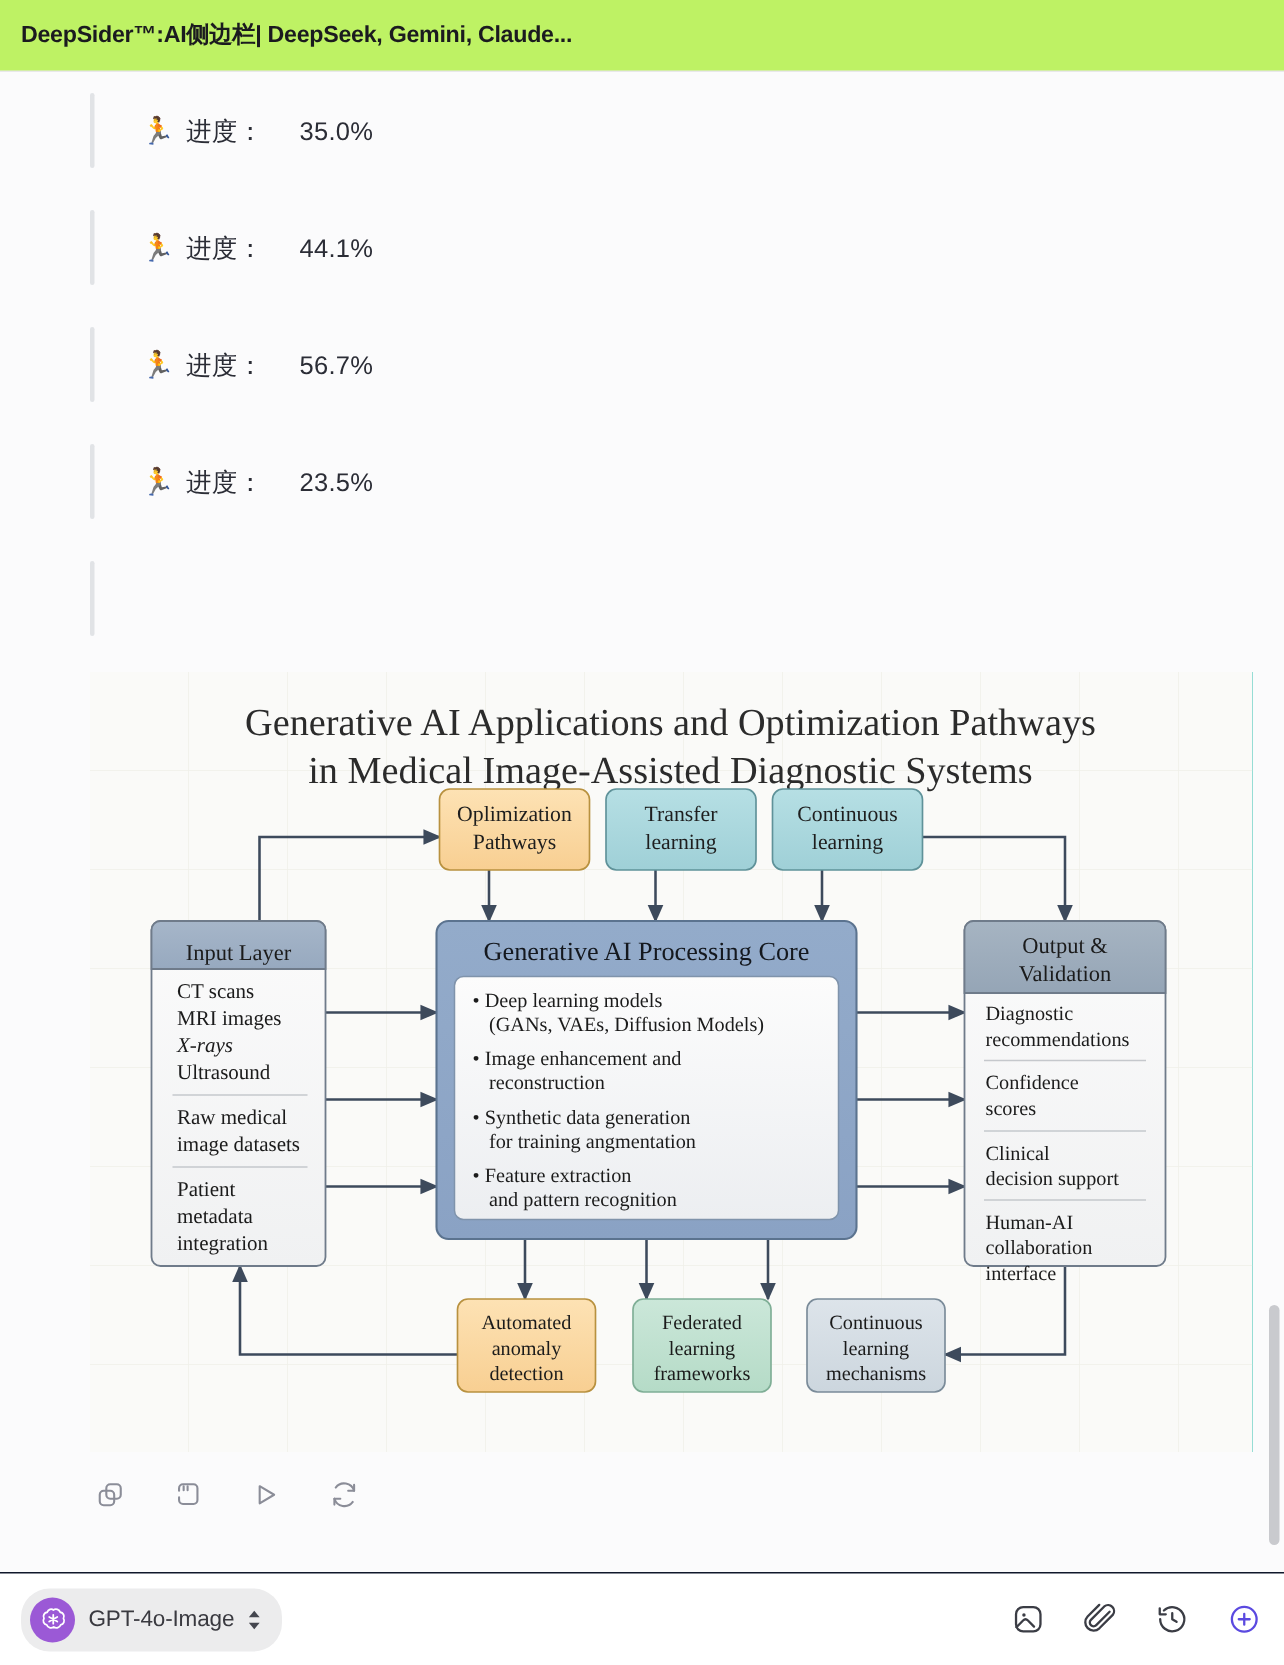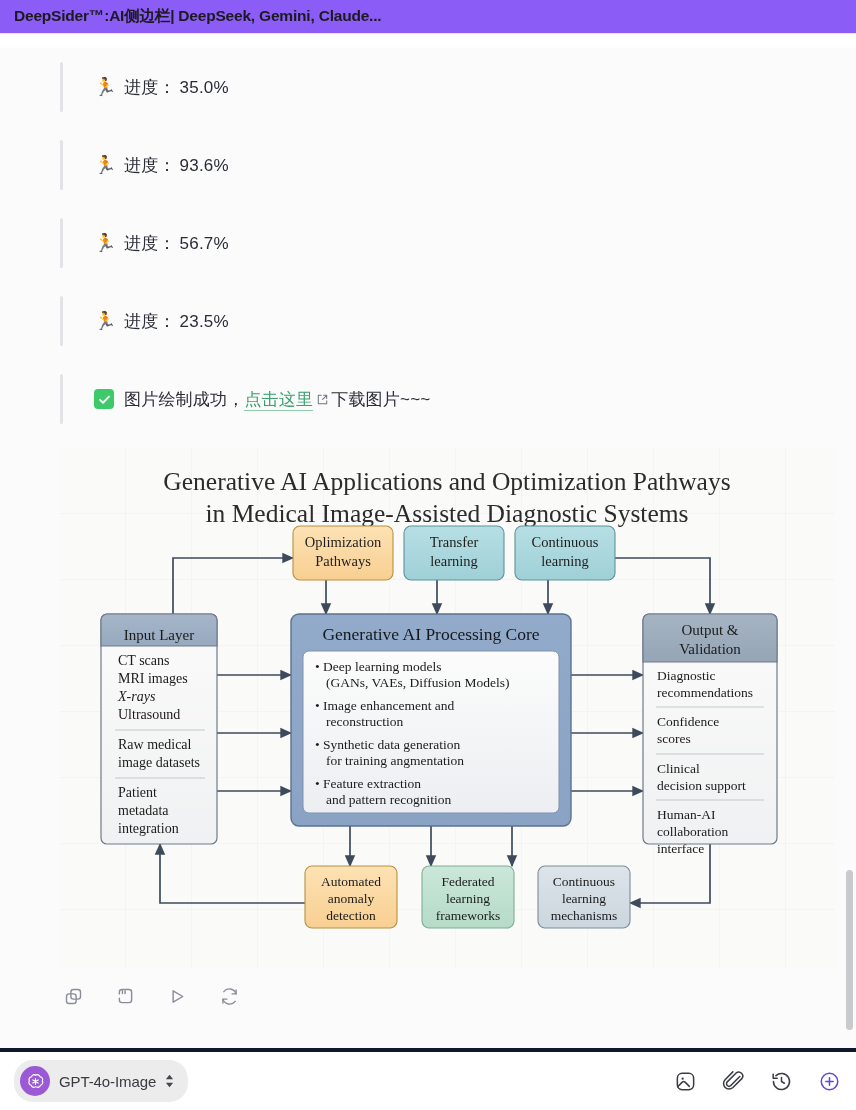--- a/index.html
+++ b/index.html
@@ -6,22 +6,22 @@
   html, body {
     width: 856px; height: 1110px;
     font-family: "Liberation Sans", sans-serif;
     background: #ffffff;
     overflow: hidden;
   }
   body { position: relative; }
 
   
   .titlebar {
-    height: 34px;
-    background: #8b5cf6;
+    height: 48px;
+    background: #bef264;
     border-bottom: 1px solid #e8e8ea;
     display: flex; align-items: center;
     padding: 0 14px;
   }
   .titlebar-text {
     font-size: 15.5px; font-weight: 700; color: #1b1b1f;
     letter-spacing: -0.2px; white-space: nowrap;
   }
 
   
@@ -40,21 +40,21 @@
   }
   .msg-bar {
     position: absolute; left: 0; top: 14px; bottom: 14px;
     width: 3px; background: #e1e3e6; border-radius: 2px;
   }
   .msg-line { display: flex; align-items: center; gap: 10px; }
   .msg-emoji { font-size: 18px; line-height: 1; width: 20px; text-align: center; }
   .msg-text {
     font-size: 17px; color: #2b2d36; letter-spacing: 0.2px;
   }
-  .msg-text .pct { margin-left: 4px; }
+  .msg-text .pct { margin-left: 24px; }
 
   .ok-badge {
     width: 20px; height: 20px; border-radius: 4px;
     background: #3ec96b; display: inline-flex;
     align-items: center; justify-content: center; flex: 0 0 auto;
   }
   .ok-badge svg { width: 13px; height: 13px; }
   .link {
     color: #3aa06d; text-decoration: none; border-bottom: 1px solid #8fc9ae;
     padding-bottom: 1px; cursor: pointer;
@@ -84,21 +84,21 @@
     color: #8b8d98;
   }
   .act-btn svg { width: 21px; height: 21px; }
 
   
   .bottombar {
     position: absolute; left: 0; right: 0; bottom: 0; height: 62px;
     background: #ffffff;
     display: flex; align-items: center;
     padding: 0 14px 0 14px;
-    border-top: 4px solid #0f172a;
+    border-top: 1px solid #0f172a;
   }
   .model-pill {
     display: flex; align-items: center; gap: 9px;
     background: #ececed; border-radius: 19px;
     padding: 6px 14px 6px 6px; cursor: pointer;
   }
   .oai-logo {
     width: 30px; height: 30px; border-radius: 50%;
     background: #9b59d6; display: flex; align-items: center; justify-content: center;
     flex: 0 0 auto;
@@ -141,21 +141,21 @@
         <span>进度：</span><span class="pct">35.0%</span>
       </span>
     </div>
   </div>
 
   <div class="msg-block">
     <div class="msg-bar"></div>
     <div class="msg-line">
       <span class="msg-emoji">🏃</span>
       <span class="msg-text">
-        <span>进度：</span><span class="pct">93.6%</span>
+        <span>进度：</span><span class="pct">44.1%</span>
       </span>
     </div>
   </div>
 
   <div class="msg-block">
     <div class="msg-bar"></div>
     <div class="msg-line">
       <span class="msg-emoji">🏃</span>
       <span class="msg-text">
         <span>进度：</span><span class="pct">56.7%</span>
@@ -168,33 +168,20 @@
     <div class="msg-line">
       <span class="msg-emoji">🏃</span>
       <span class="msg-text">
         <span>进度：</span><span class="pct">23.5%</span>
       </span>
     </div>
   </div>
 
   <div class="msg-block">
     <div class="msg-bar"></div>
-    <div class="msg-line">
-      <span class="ok-badge">
-        <svg viewBox="0 0 16 16" fill="none">
-            <path d="M2.5 8.4L6.2 12 13.5 4.4" stroke="#ffffff" stroke-width="2.3" stroke-linecap="round" stroke-linejoin="round"></path>
-          </svg>
-      </span>
-      <span class="msg-text">
-        <span>图片绘制成功，</span><a class="link">点击这里</a><span class="ext-ico"><svg viewBox="0 0 12 12" fill="none">
-              <path d="M4.6 1.4H1.4v9.2h9.2V7.4" stroke="#6f7580" stroke-width="1.1" stroke-linecap="round" stroke-linejoin="round"></path>
-              <path d="M7.2 1.4h3.4v3.4M10.6 1.4L6.1 5.9" stroke="#6f7580" stroke-width="1.1" stroke-linecap="round" stroke-linejoin="round"></path>
-            </svg></span><span>下载图片~~~</span>
-      </span>
-    </div>
   </div>
 
   <div class="image-wrap">
     <svg viewBox="0 0 775 520" width="775" height="520" xmlns="http://www.w3.org/2000/svg">
       <defs>
         <pattern id="grid" width="66" height="66" patternUnits="userSpaceOnUse">
           <path d="M66 0V66M0 66H66" stroke="#f0efe9" stroke-width="1" fill="none"></path>
         </pattern>
         <linearGradient id="coreGrad" x1="0" y1="0" x2="0" y2="1">
           <stop offset="0" stop-color="#93abca"></stop>

